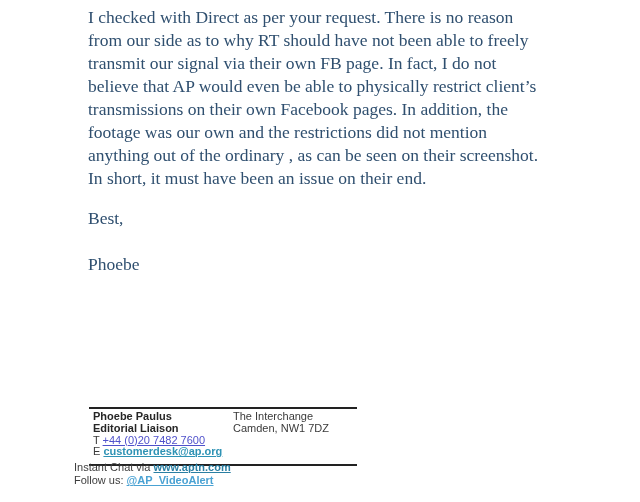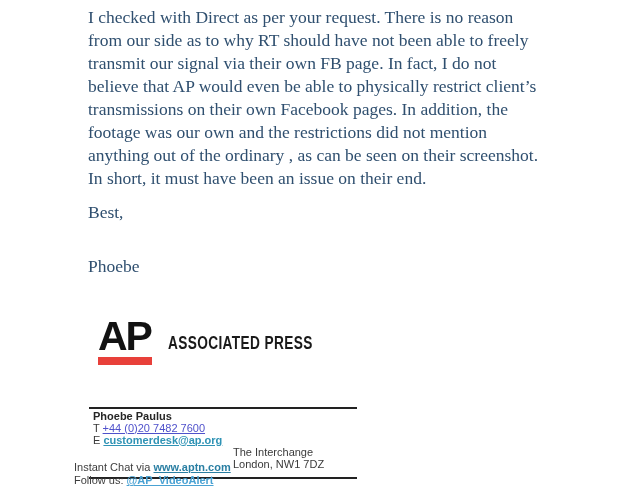--- a/index.html
+++ b/index.html
@@ -24,24 +24,24 @@
     width: 500px;
     font-family: "Liberation Serif", serif;
     font-size: 17.5px;
     line-height: 23px;
     color: #2f4f6f;
   }
   .email-body .paragraph {
     white-space: pre-line;
   }
   .email-body .closing {
-    margin-top: 11px;
+    margin-top: 17px;
   }
   .email-body .sig-name {
-    margin-top: 31px;
+    margin-top: 23px;
   }
 
   
   .logo {
     position: absolute;
     left: 98px;
     top: 320px;
     width: 260px;
     height: 50px;
   }
@@ -86,21 +86,20 @@
     line-height: 11.8px;
     color: #3a3a3a;
   }
   .sig-col-left {
     width: 144px;
     padding-left: 4px;
     box-sizing: border-box;
   }
   .sig-col-right {
     flex: 1;
-    margin-top: 36px;
   }
   .sig-bold {
     font-weight: bold;
     color: #262626;
   }
   .link {
     text-decoration: underline;
     cursor: pointer;
   }
   .link-phone  { color: #4f51cb; }
@@ -129,35 +128,31 @@
 transmit our signal via their own FB page. In fact, I do not
 believe that AP would even be able to physically restrict client’s
 transmissions on their own Facebook pages. In addition, the
 footage was our own and the restrictions did not mention
 anything out of the ordinary , as can be seen on their screenshot.
 In short, it must have been an issue on their end.</div>
     <div class="closing">Best,</div>
     <div class="sig-name">Phoebe</div>
   </div>
 
-  <div class="logo">
-    <div class="ap-mark">AP</div>
-    <div class="ap-bar"></div>
-    <div class="ap-wordmark">ASSOCIATED PRESS</div>
-  </div>
 
   <div class="sig-table">
     <div class="sig-col-left">
       <div class="sig-bold">Phoebe Paulus</div>
+      <div class="sig-bold">Editorial Liaison</div>
       <div><span>T </span><span class="link link-phone">+44 (0)20 7482 7600</span></div>
       <div><span>E </span><span class="link link-email">customerdesk@ap.org</span></div>
     </div>
     <div class="sig-col-right">
       <div>The Interchange</div>
-      <div>London, NW1 7DZ</div>
+      <div>Camden, NW1 7DZ</div>
     </div>
   </div>
 
   <div class="chat-block">
     <div><span>Instant Chat via </span><span class="link link-aptn">www.aptn.com</span></div>
     <div><span>Follow us: </span><span class="link link-follow">@AP_VideoAlert</span></div>
   </div>
 
 </div>
 

